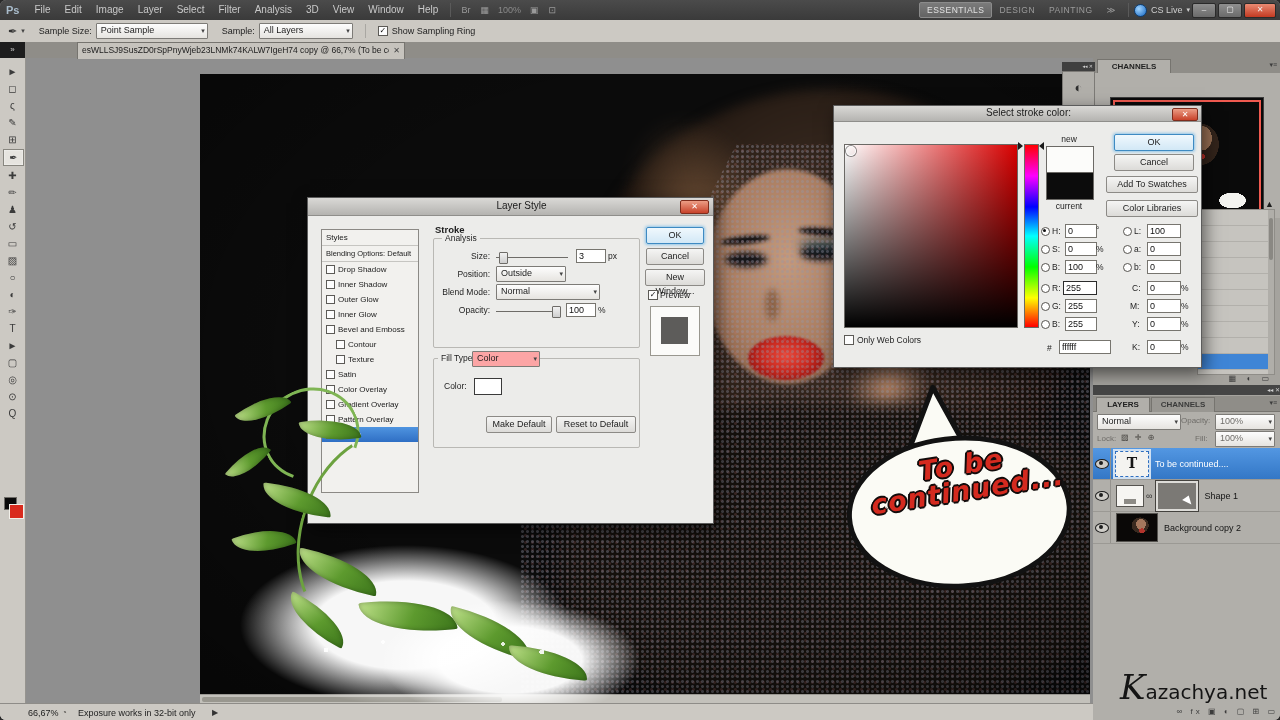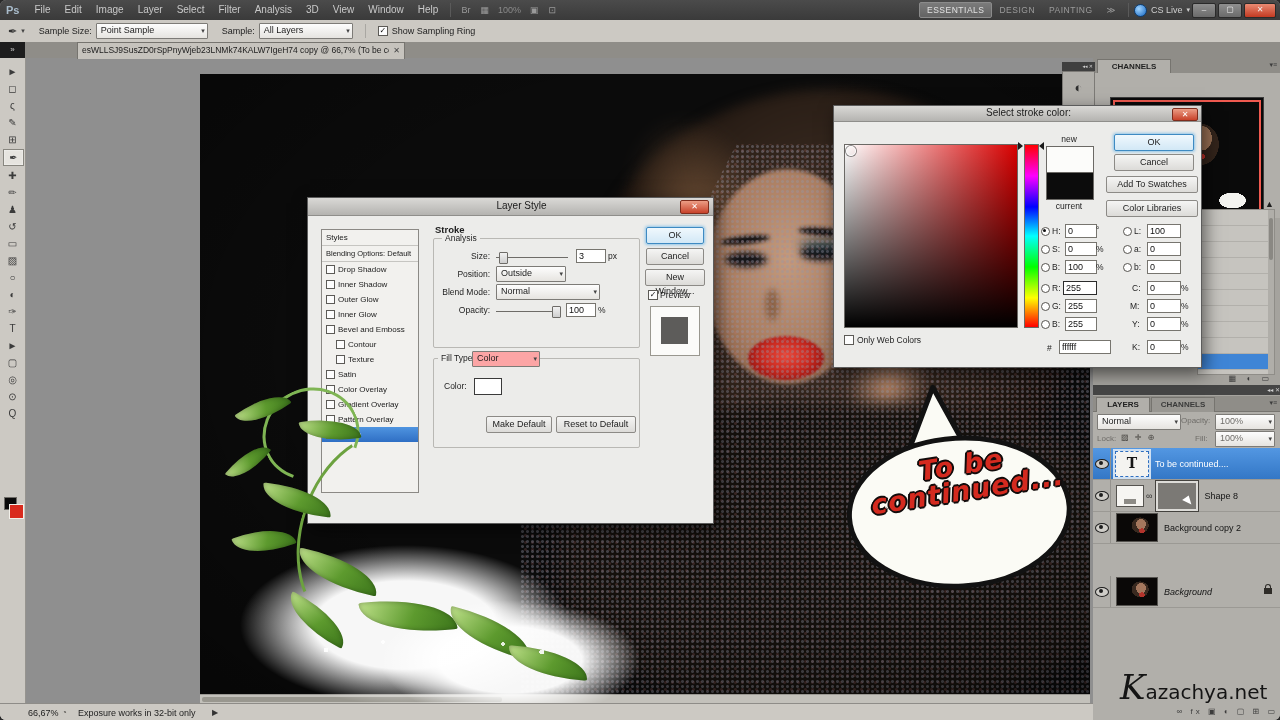--- a/index.html
+++ b/index.html
@@ -508,36 +508,28 @@
       <span class="t-thumb">T</span>
       <span class="lname">To be continued....</span>
     </div>
     <div class="lrow" style="top:84px">
       <span class="eye-cell">
           <span class="eye"></span>
         </span>
       <span class="shape-thumb"></span>
       <span class="linkico">∞</span>
       <span class="mask-thumb"></span>
-      <span class="lname">Shape 8</span>
+      <span class="lname">Shape 1</span>
     </div>
     <div class="lrow" style="top:116px">
       <span class="eye-cell">
           <span class="eye"></span>
         </span>
       <span class="pthumb"></span>
       <span class="lname">Background copy 2</span>
-    </div>
-    <div class="lrow" style="top:180px">
-      <span class="eye-cell">
-          <span class="eye"></span>
-        </span>
-      <span class="pthumb"></span>
-      <span class="lname" style="font-style:italic">Background</span>
-      <span class="padlock"></span>
     </div>
   </div>
   <div id="layers-footer" class="abs">∞ fx ▣ ◐ ▢ ⊞ ▭</div>
 
   <div id="minidock-head" class="abs">◂◂ ✕</div>
   <div id="minidock-body" class="abs">◐</div>
 
   <div class="dialog" style="left:833px;top:105px;width:367px;height:261px;z-index:40">
     <div class="dlg-title" style="height:15px;line-height:14px">Select stroke color:</div>
     <div class="dlg-close" style="right:3px;width:24px;height:11px">✕</div>

